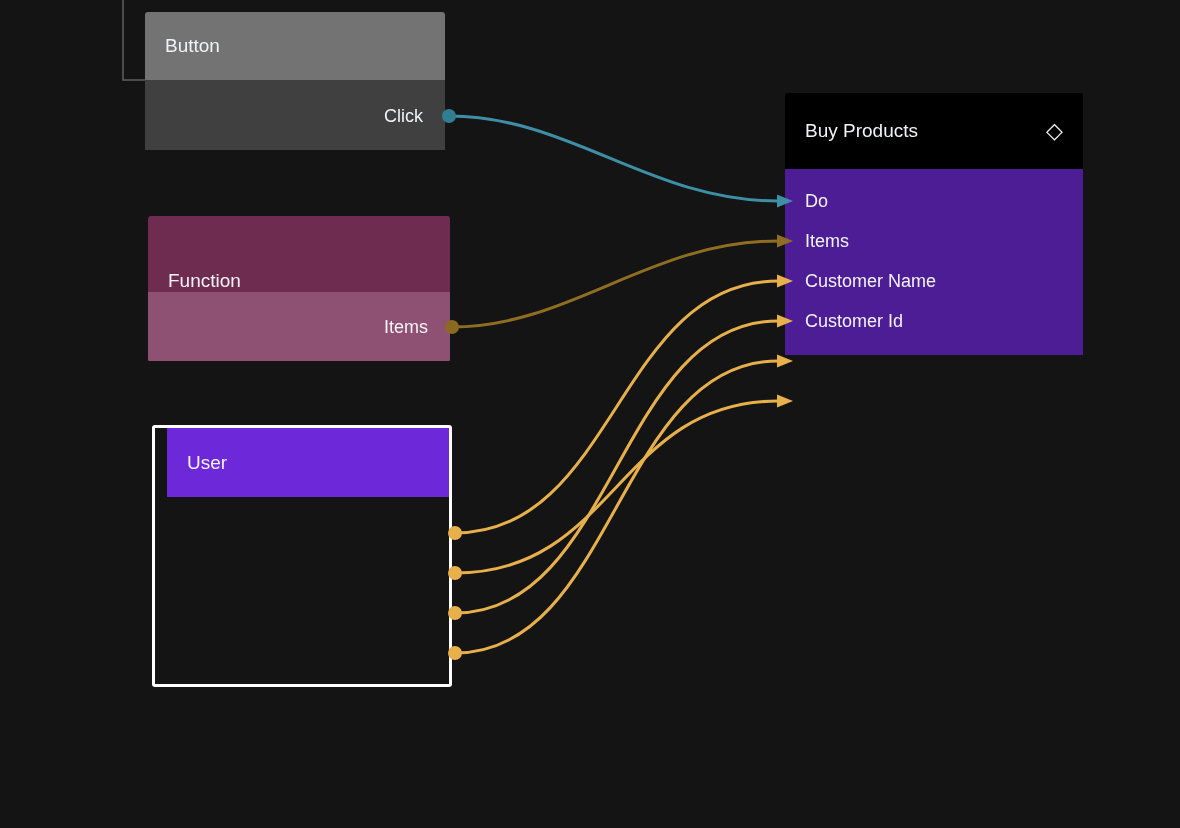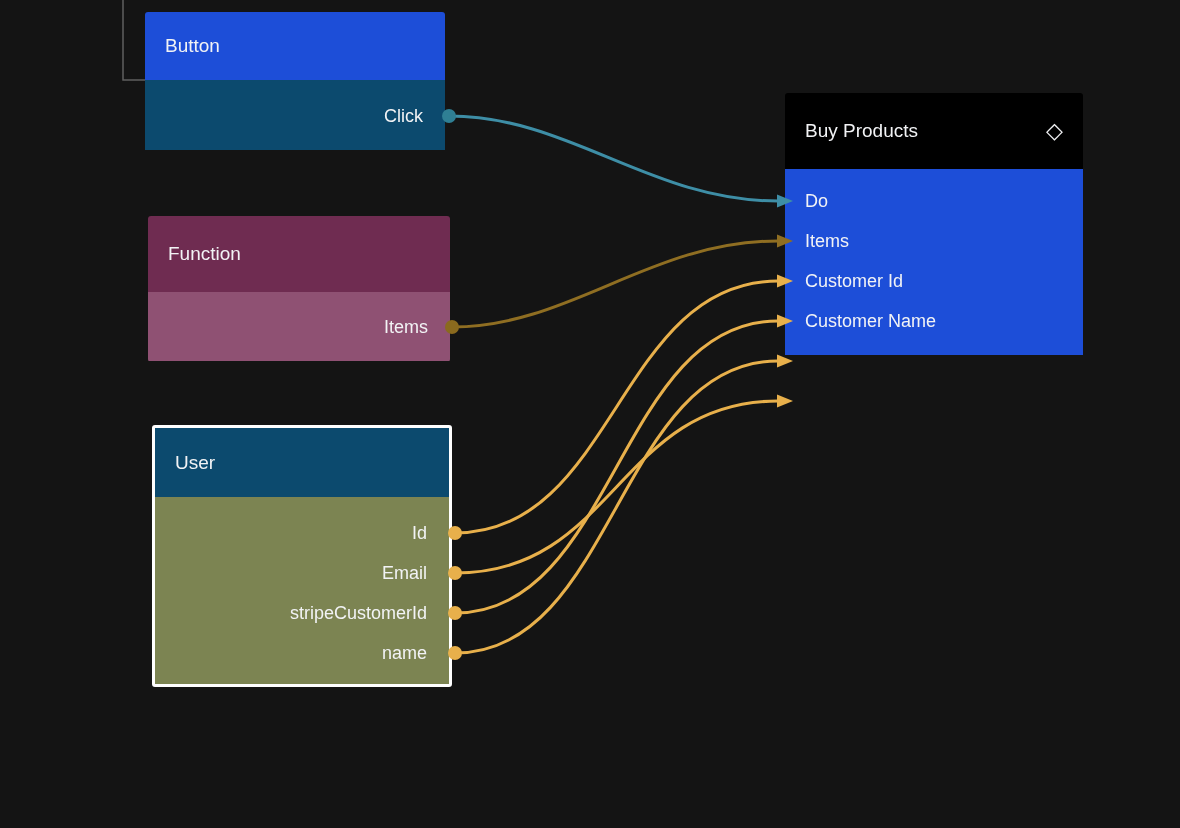--- a/index.html
+++ b/index.html
@@ -62,78 +62,64 @@
     pointer-events: none;
   }
   svg .wire { fill: none; stroke-width: 3; }
 </style>
 </head>
 <body>
 
 <div class="canvas">
 
   <div class="node node-button">
-    <div class="node-header" style="background: #1d4ed8;">
+    <div class="node-header" style="background: #737373;">
       <span>Button</span>
     </div>
-    <div class="node-body" style="background: #0c4a6e;">
+    <div class="node-body" style="background: #404040;">
       <div class="port-row out">
         <span>Click</span>
       </div>
     </div>
   </div>
 
   <div class="node node-function">
-    <div class="node-header" style="background: rgb(111, 44, 81);">
+    <div class="node-header" style="background: rgb(111, 44, 81); align-items: flex-end;">
       <span>Function</span>
     </div>
     <div class="node-body" style="background: rgb(143, 81, 115);">
       <div class="port-row out">
         <span>Items</span>
       </div>
     </div>
   </div>
 
   <div class="node node-user" style="border-color: rgb(255, 255, 255);">
-    <div class="node-header" style="background: #0c4a6e;">
+    <div class="node-header" style="background: #6d28d9; margin-left: 12px;">
       <span>User</span>
-    </div>
-    <div class="node-body" style="background: rgb(124, 132, 82);">
-      <div class="port-row out">
-        <span>Id</span>
-      </div>
-      <div class="port-row out">
-        <span>Email</span>
-      </div>
-      <div class="port-row out">
-        <span>stripeCustomerId</span>
-      </div>
-      <div class="port-row out">
-        <span>name</span>
-      </div>
     </div>
   </div>
 
   <div class="node node-buy">
     <div class="node-header" style="background: #000000;">
       <span>Buy Products</span>
       <span class="diamond">◇</span>
     </div>
-    <div class="node-body" style="background: #1d4ed8;">
+    <div class="node-body" style="background: #4c1d95;">
       <div class="port-row in">
         <span>Do</span>
       </div>
       <div class="port-row in">
         <span>Items</span>
       </div>
       <div class="port-row in">
-        <span>Customer Id</span>
+        <span>Customer Name</span>
       </div>
       <div class="port-row in">
-        <span>Customer Name</span>
+        <span>Customer Id</span>
       </div>
     </div>
   </div>
 
   <svg class="overlay" viewBox="0 0 1180 828" xmlns="http://www.w3.org/2000/svg">
 
     <path d="M 123 0 L 123 80 L 145 80" fill="none" stroke-width="1.5" stroke="#5f5f5f"></path>
 
     <path class="wire" d="M 449 116 C 570 116, 650 201, 778 201" stroke="#3e8ea6"></path>
     <path class="wire" d="M 452 327 C 570 327, 650 241, 778 241" stroke="#8f6e22"></path>

